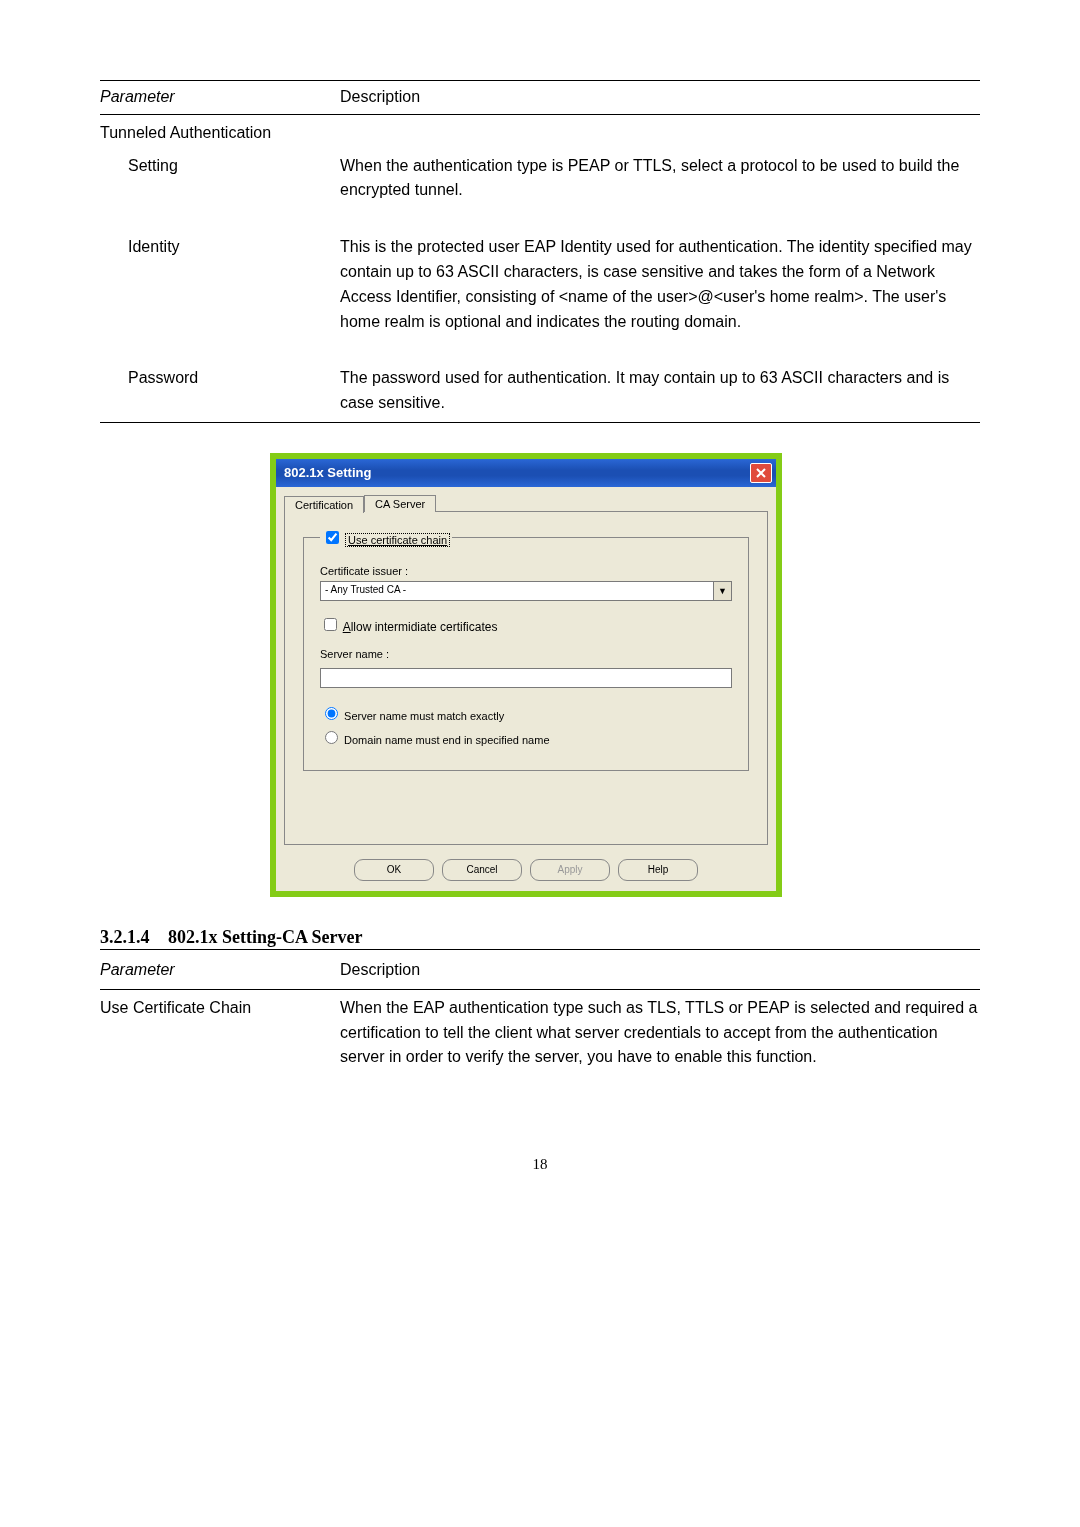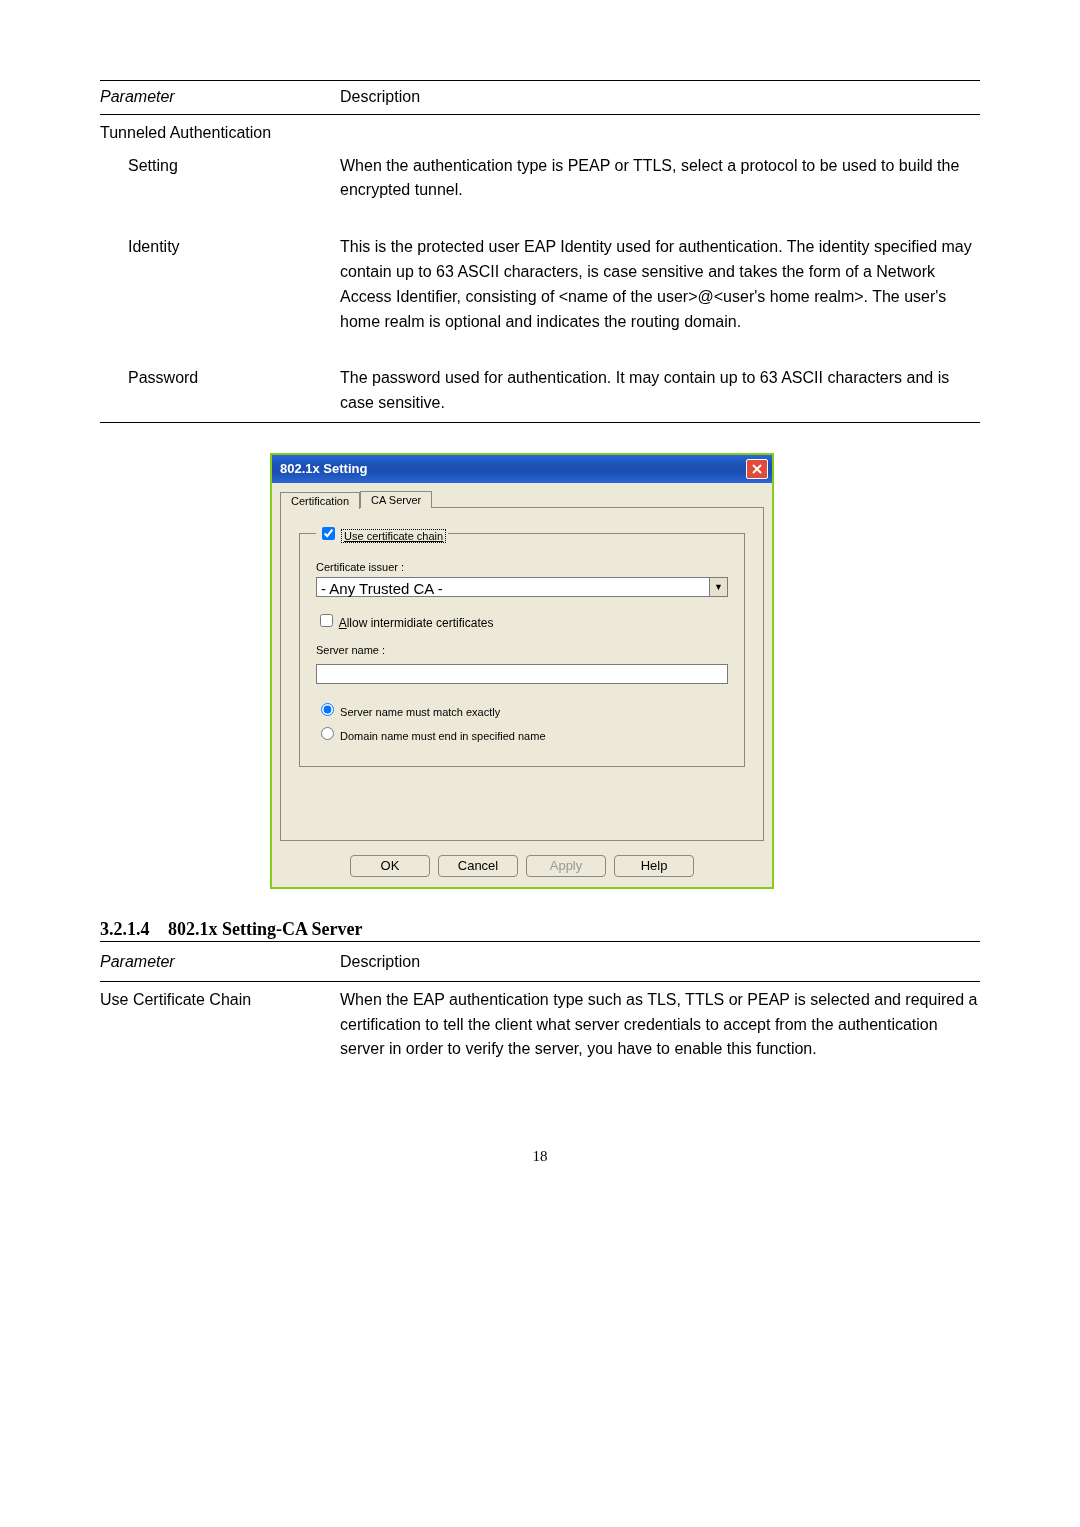--- a/index.html
+++ b/index.html
@@ -27,21 +27,21 @@
     line-height: 1.55;
   }
   .param-table .col-param { width: 240px; font-style: italic; }
   .param-table .indent { padding-left: 28px; }
   .param-table .last td { border-bottom: 1px solid #000; margin-left: 8px; }
   .param-table .section-row td { padding-bottom: 2px; }
 
   .dialog-wrap {
     margin: 20px 0 30px 170px;
     width: 500px;
-    border: 2px solid #84cc16;
+    border: 6px solid #84cc16;
     font-family: Tahoma, sans-serif;
     font-size: 12px;
   }
   .titlebar {
     display: flex;
     align-items: center;
     justify-content: space-between;
     background: linear-gradient(to bottom, #2a67d6, #1b4fb3 40%, #1b4fb3 60%, #2a67d6);
     color: #fff;
     font-weight: bold;
@@ -105,21 +105,21 @@
   .select-row {
     display: flex;
     margin: 4px 0 14px 0;
   }
   .select-box {
     flex: 1;
     height: 20px;
     border: 1px solid #7a7a7a;
     background: #fff;
     padding: 2px 4px;
-    font-size: 15px;
+    font-size: 10px;
     box-sizing: border-box;
   }
   .select-arrow {
     width: 18px; height: 20px;
     border: 1px solid #7a7a7a;
     border-left: none;
     background: #e6e2cf;
     display: flex; align-items: center; justify-content: center;
     font-size: 9px;
     box-sizing: border-box;
@@ -127,24 +127,24 @@
   .radio-row { margin: 6px 0; font-size: 11px; }
   .dlg-buttons {
     display: flex;
     justify-content: center;
     gap: 8px;
     margin-top: 14px;
   }
   .dlg-buttons button {
     width: 80px;
     height: 22px;
-    font-size: 13px;
-    background: #ece9d8;
-    border: 1px solid #888;
-    border-radius: 4px;
+    font-size: 10px;
+    background: #ece9d8;
+    border: 1px solid #888;
+    border-radius: 9px;
   }
   .dlg-buttons button.disabled { color: #999; }
   .dotted-focus {
     border: 1px dotted #000;
     padding: 0 2px;
   }
 
   h3.section {
     font-family: "Times New Roman", serif;
     font-size: 18px;

